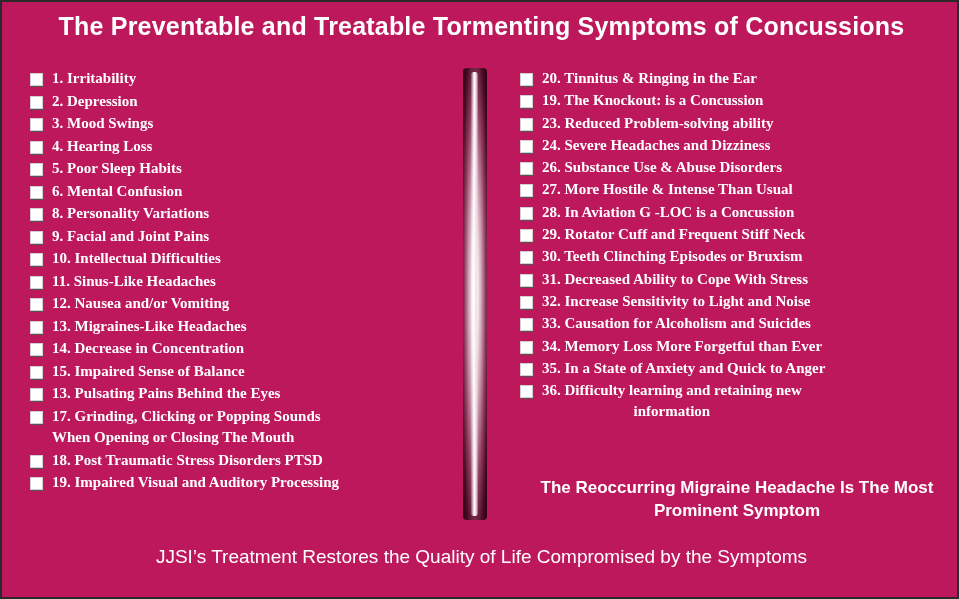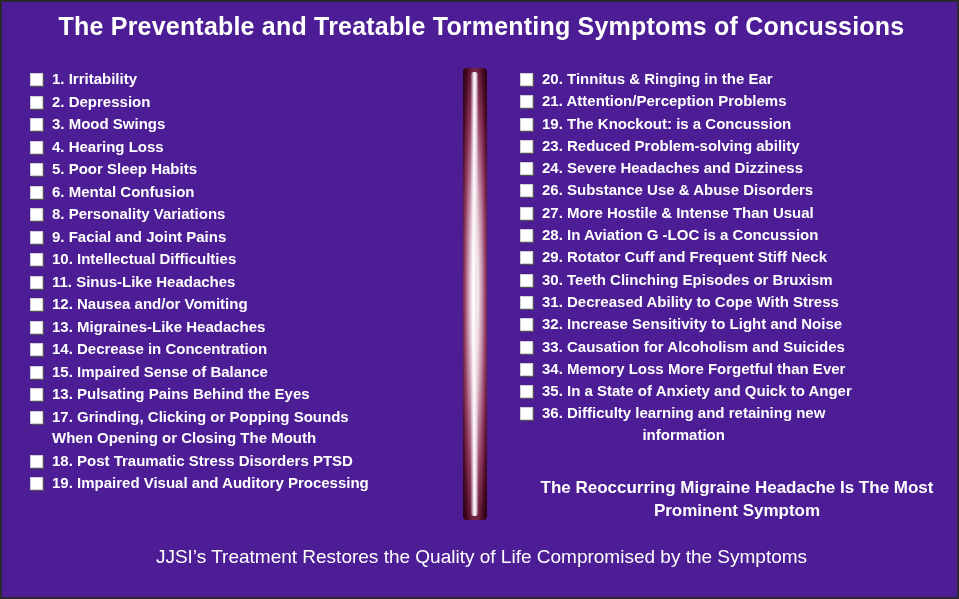--- a/index.html
+++ b/index.html
@@ -13,21 +13,21 @@
     overflow: hidden;
     font-family: "Liberation Sans", sans-serif;
     color: #ffffff;
     position: relative;
   }
   #page {
     position: absolute;
     left: 0; top: 0;
     width: 959px;
     height: 599px;
-    background: #4c1d95;
+    background: #be185d;
     box-sizing: border-box;
     border: 2px solid #2a2a2a;
   }
   #title {
     position: absolute;
     left: 0;
     top: 10px;
     width: 959px;
     text-align: center;
     font-size: 25px;
@@ -40,20 +40,21 @@
     position: absolute;
     top: 66px;
   }
   #col-left { left: 28px; width: 440px; }
   #col-right { left: 518px; width: 430px; text-align: center; }
 
   .item {
     display: flex;
     align-items: flex-start;
     margin-bottom: 1px;
+    font-family: Liberation Serif, serif;
   }
   .chk {
     width: 11px;
     height: 11px;
     min-width: 11px;
     background: #ffffff;
     border: 1px solid #cfcfcf;
     box-shadow: 1px 1px 0 #555;
     margin-top: 5px;
     margin-right: 9px;
@@ -206,24 +207,20 @@
     <div class="core"></div>
   </div>
 
   <div class="col" id="col-right">
     <div class="item">
         <span class="chk"></span>
         <span class="itxt">20. Tinnitus &amp; Ringing in the Ear</span>
       </div>
     <div class="item">
         <span class="chk"></span>
-        <span class="itxt">21. Attention/Perception Problems</span>
-      </div>
-    <div class="item">
-        <span class="chk"></span>
         <span class="itxt">19. The Knockout: is a Concussion</span>
       </div>
     <div class="item">
         <span class="chk"></span>
         <span class="itxt">23. Reduced Problem-solving ability</span>
       </div>
     <div class="item">
         <span class="chk"></span>
         <span class="itxt">24. Severe Headaches and Dizziness</span>
       </div>

